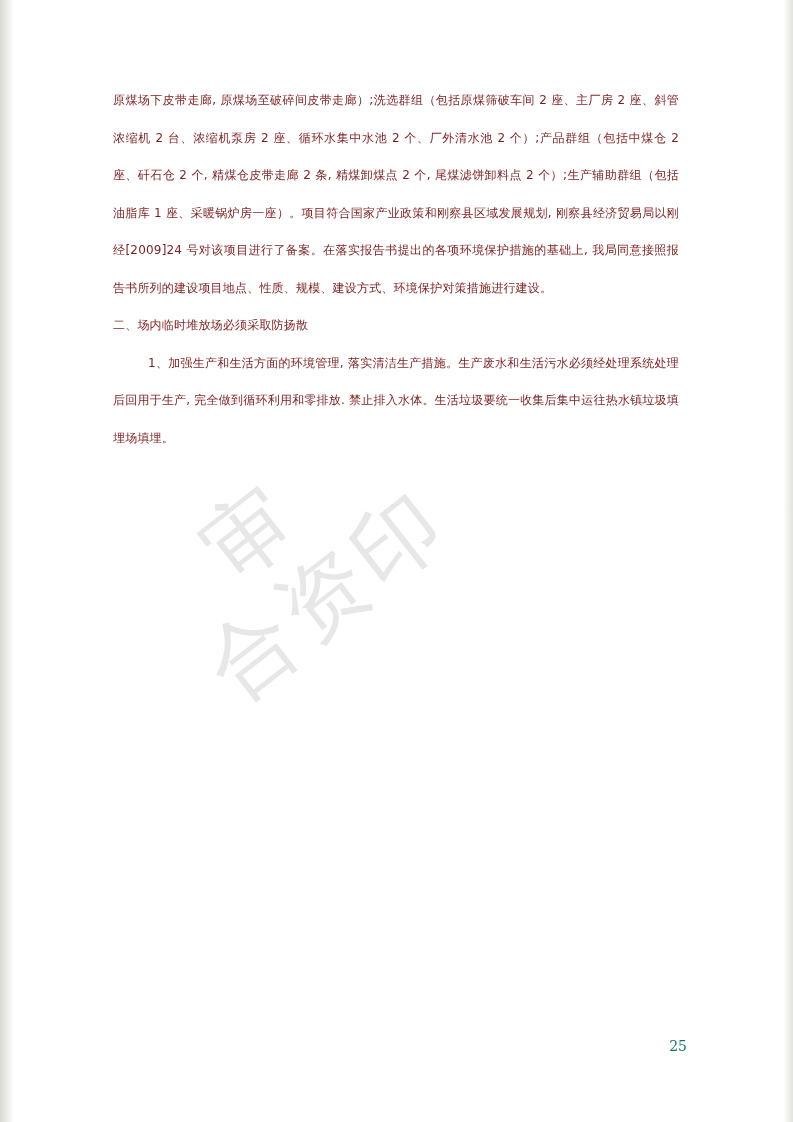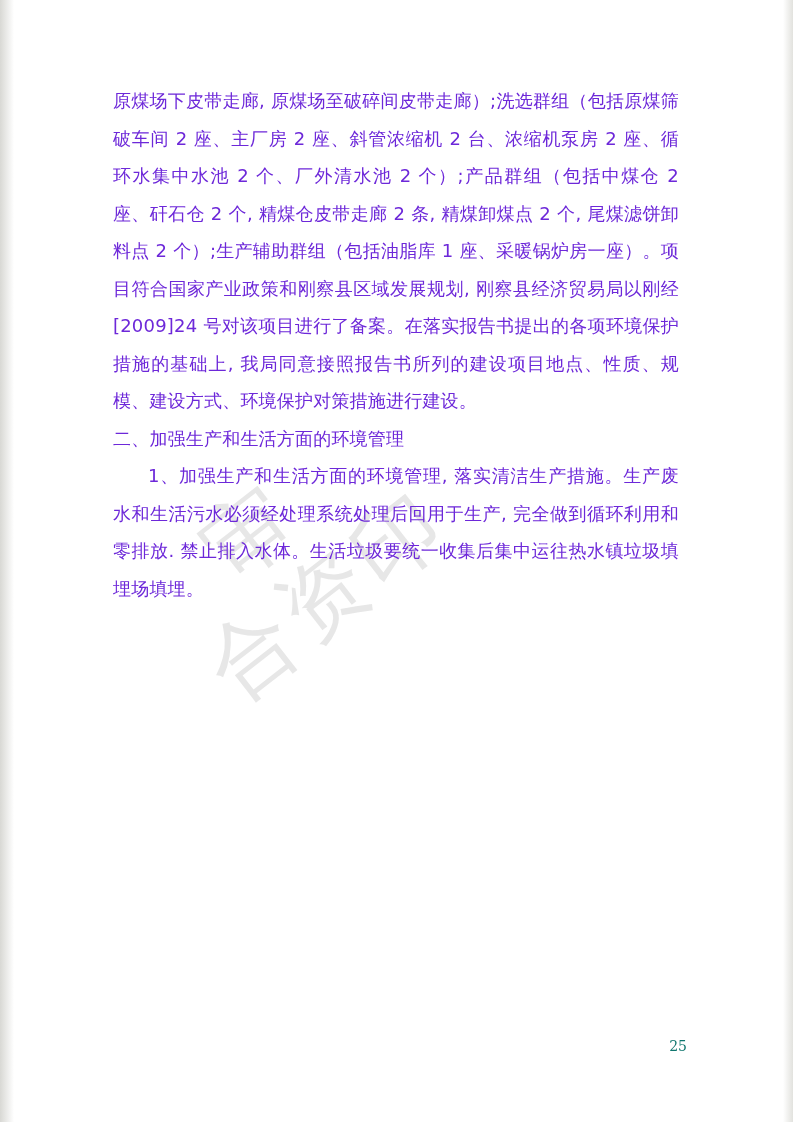--- a/index.html
+++ b/index.html
@@ -37,23 +37,23 @@
   }
   .content {
     position: absolute;
     left: 113px;
     top: 82px;
     width: 566px;
   }
   p {
     margin: 0;
     font-family: "DejaVu Sans", "Liberation Sans", sans-serif;
-    font-size: 18px;
+    font-size: 12px;
     line-height: 37.5px;
-    color: #6d28d9;
+    color: #7f1d1d;
     text-align: justify;
     text-justify: inter-ideograph;
     letter-spacing: 0.2px;
   }
   p.indent {
     text-indent: 35px;
   }
   .watermark {
     position: absolute;
     left: 250px;
@@ -89,19 +89,19 @@
 
 <div class="page">
 
   <div class="watermark">
     <span>审</span>
     <span class="wm2">合资印</span>
   </div>
 
   <div class="content">
     <p>原煤场下皮带走廊, 原煤场至破碎间皮带走廊）;洗选群组（包括原煤筛破车间 2 座、主厂房 2 座、斜管浓缩机 2 台、浓缩机泵房 2 座、循环水集中水池 2 个、厂外清水池 2 个）;产品群组（包括中煤仓 2 座、矸石仓 2 个, 精煤仓皮带走廊 2 条, 精煤卸煤点 2 个, 尾煤滤饼卸料点 2 个）;生产辅助群组（包括油脂库 1 座、采暖锅炉房一座）。项目符合国家产业政策和刚察县区域发展规划, 刚察县经济贸易局以刚经[2009]24 号对该项目进行了备案。在落实报告书提出的各项环境保护措施的基础上, 我局同意接照报告书所列的建设项目地点、性质、规模、建设方式、环境保护对策措施进行建设。</p>
-    <p>二、加强生产和生活方面的环境管理</p>
+    <p>二、场内临时堆放场必须采取防扬散</p>
     <p class="indent">1、加强生产和生活方面的环境管理, 落实清洁生产措施。生产废水和生活污水必须经处理系统处理后回用于生产, 完全做到循环利用和零排放. 禁止排入水体。生活垃圾要统一收集后集中运往热水镇垃圾填埋场填埋。</p>
   </div>
 
   <div class="pagenum">25</div>
 
 </div>
 
 </body></html>

